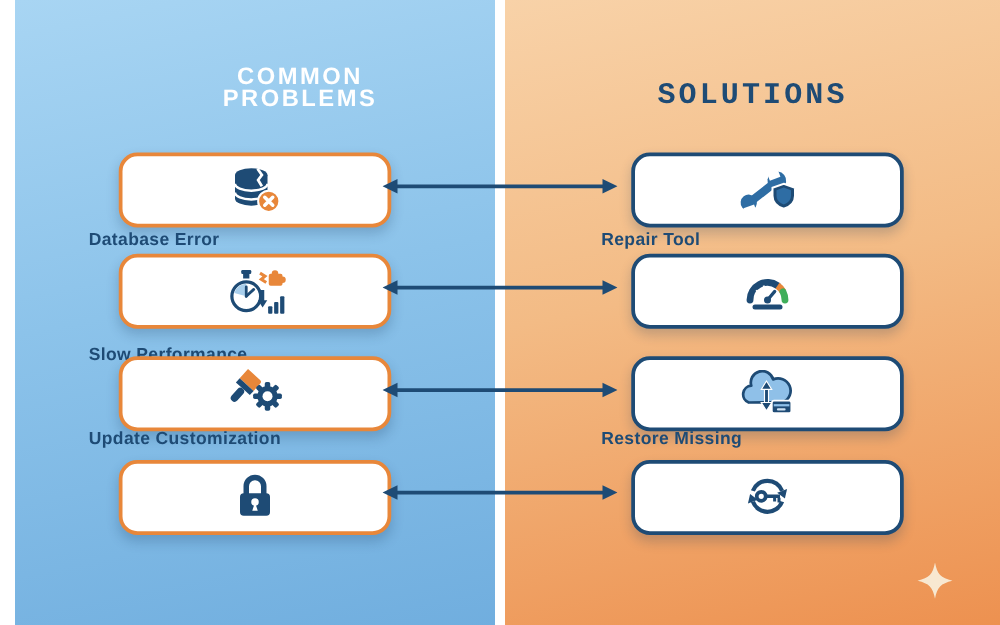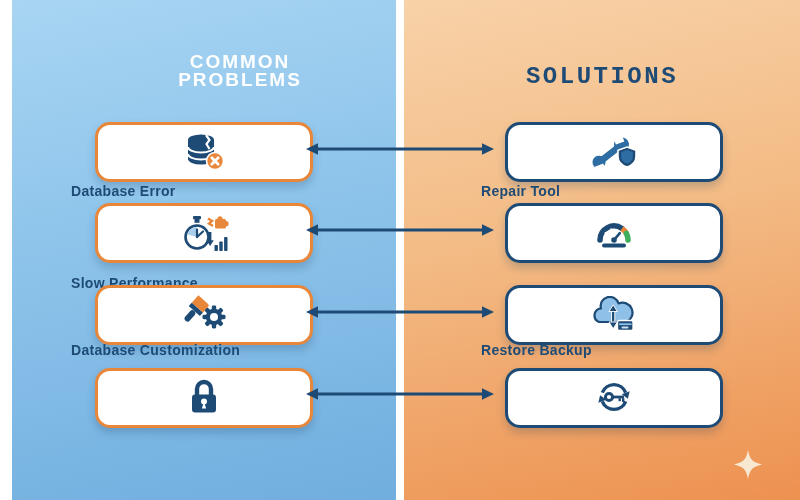--- a/index.html
+++ b/index.html
@@ -94,21 +94,21 @@
             <rect x="-2.2" y="-11.5" width="4.4" height="23" rx="1.4"></rect>
             <rect x="-2.2" y="-11.5" width="4.4" height="23" rx="1.4" transform="rotate(45)"></rect>
             <rect x="-2.2" y="-11.5" width="4.4" height="23" rx="1.4" transform="rotate(90)"></rect>
             <rect x="-2.2" y="-11.5" width="4.4" height="23" rx="1.4" transform="rotate(135)"></rect>
             <circle r="8.2"></circle>
           </g>
           <circle r="4" fill="#ffffff"></circle>
         </g>
       </svg>
     </div>
-    <div class="card-label problem l3">Database Customization</div>
+    <div class="card-label problem l3">Update Customization</div>
 
     <div class="card problem r4">
       <svg width="36" height="40" viewBox="0 0 36 40">
         <path d="M11 18 v-7 a7 7 0 0 1 14 0 v7" fill="none" stroke="#1e4b75" stroke-width="4.4"></path>
         <rect x="6" y="16.5" width="24" height="18" rx="3" fill="#1e4b75"></rect>
         <circle cx="18" cy="23.5" r="3" fill="#ffffff"></circle>
         <path d="M18 24 L15.8 30.5 h4.4 Z" fill="#ffffff"></path>
       </svg>
     </div>
   </div>
@@ -154,21 +154,21 @@
         <g fill="#1e4b75" stroke="#ffffff" stroke-width="0.9">
           <rect x="20.6" y="14.5" width="3.2" height="13"></rect>
           <polygon points="18,15.5 26.4,15.5 22.2,8.8"></polygon>
           <polygon points="18,26 26.4,26 22.2,32.7"></polygon>
         </g>
         <rect x="26.5" y="24.5" width="15.5" height="10" rx="1.8" fill="#1e4b75" stroke="#ffffff" stroke-width="1.3"></rect>
         <rect x="28" y="27.3" width="12.5" height="1.8" fill="#8fc0e8"></rect>
         <rect x="30.5" y="30.6" width="7" height="1.8" rx="0.9" fill="#cfe2f2"></rect>
       </svg>
     </div>
-    <div class="card-label solution l3">Restore Backup</div>
+    <div class="card-label solution l3">Restore Missing</div>
 
     <div class="card solution r4">
       <svg width="44" height="36" viewBox="0 0 44 36">
         <path d="M10.3 12.7 A12.5 12.5 0 0 1 33.7 12.7" fill="none" stroke="#1e4b75" stroke-width="3.4"></path>
         <polygon points="0,-4.2 0,4.2 6.5,0" fill="#1e4b75" transform="translate(33.7,12.7) rotate(70)"></polygon>
         <path d="M33.7 21.3 A12.5 12.5 0 0 1 10.3 21.3" fill="none" stroke="#1e4b75" stroke-width="3.4"></path>
         <polygon points="0,-4.2 0,4.2 6.5,0" fill="#1e4b75" transform="translate(10.3,21.3) rotate(250)"></polygon>
         <circle cx="17" cy="17" r="3.6" fill="none" stroke="#1e4b75" stroke-width="3"></circle>
         <rect x="20.5" y="15.6" width="11.5" height="2.8" fill="#1e4b75"></rect>
         <rect x="26.5" y="18.2" width="2.4" height="3" fill="#1e4b75"></rect>

